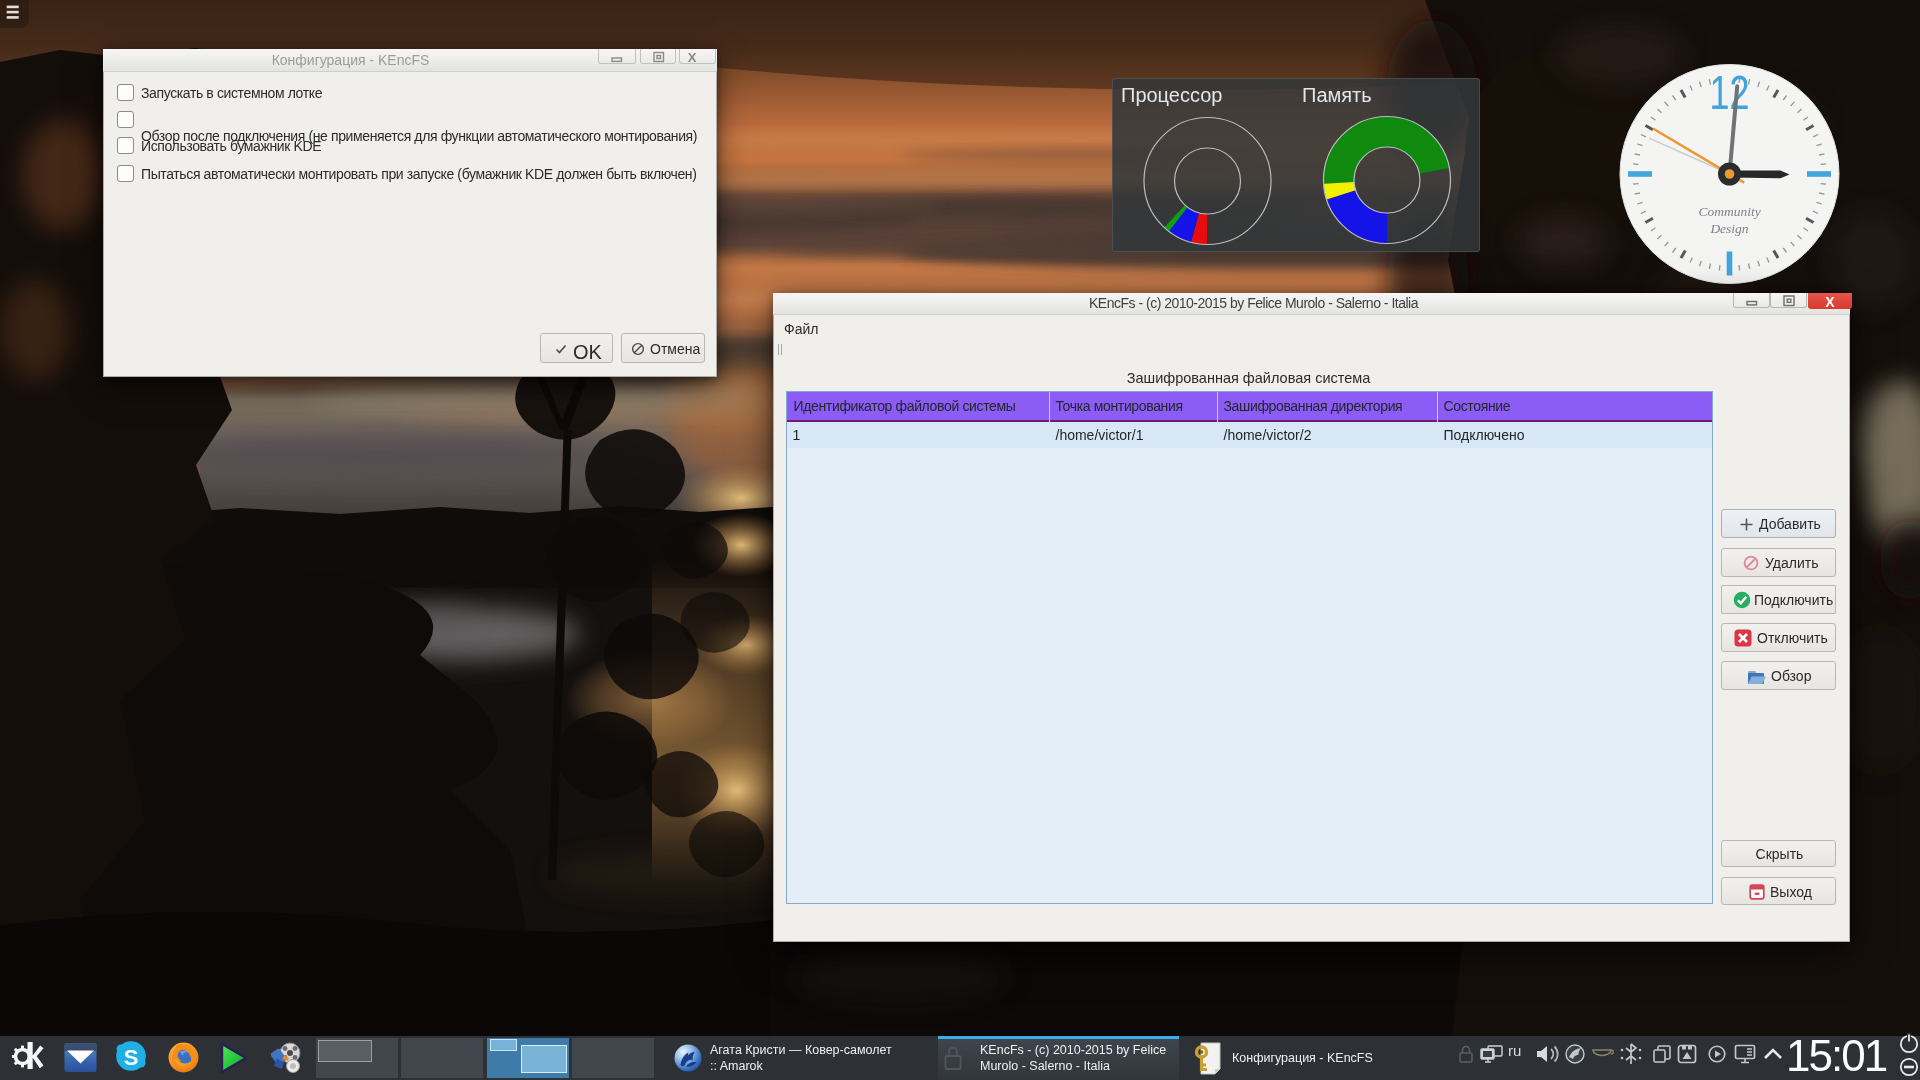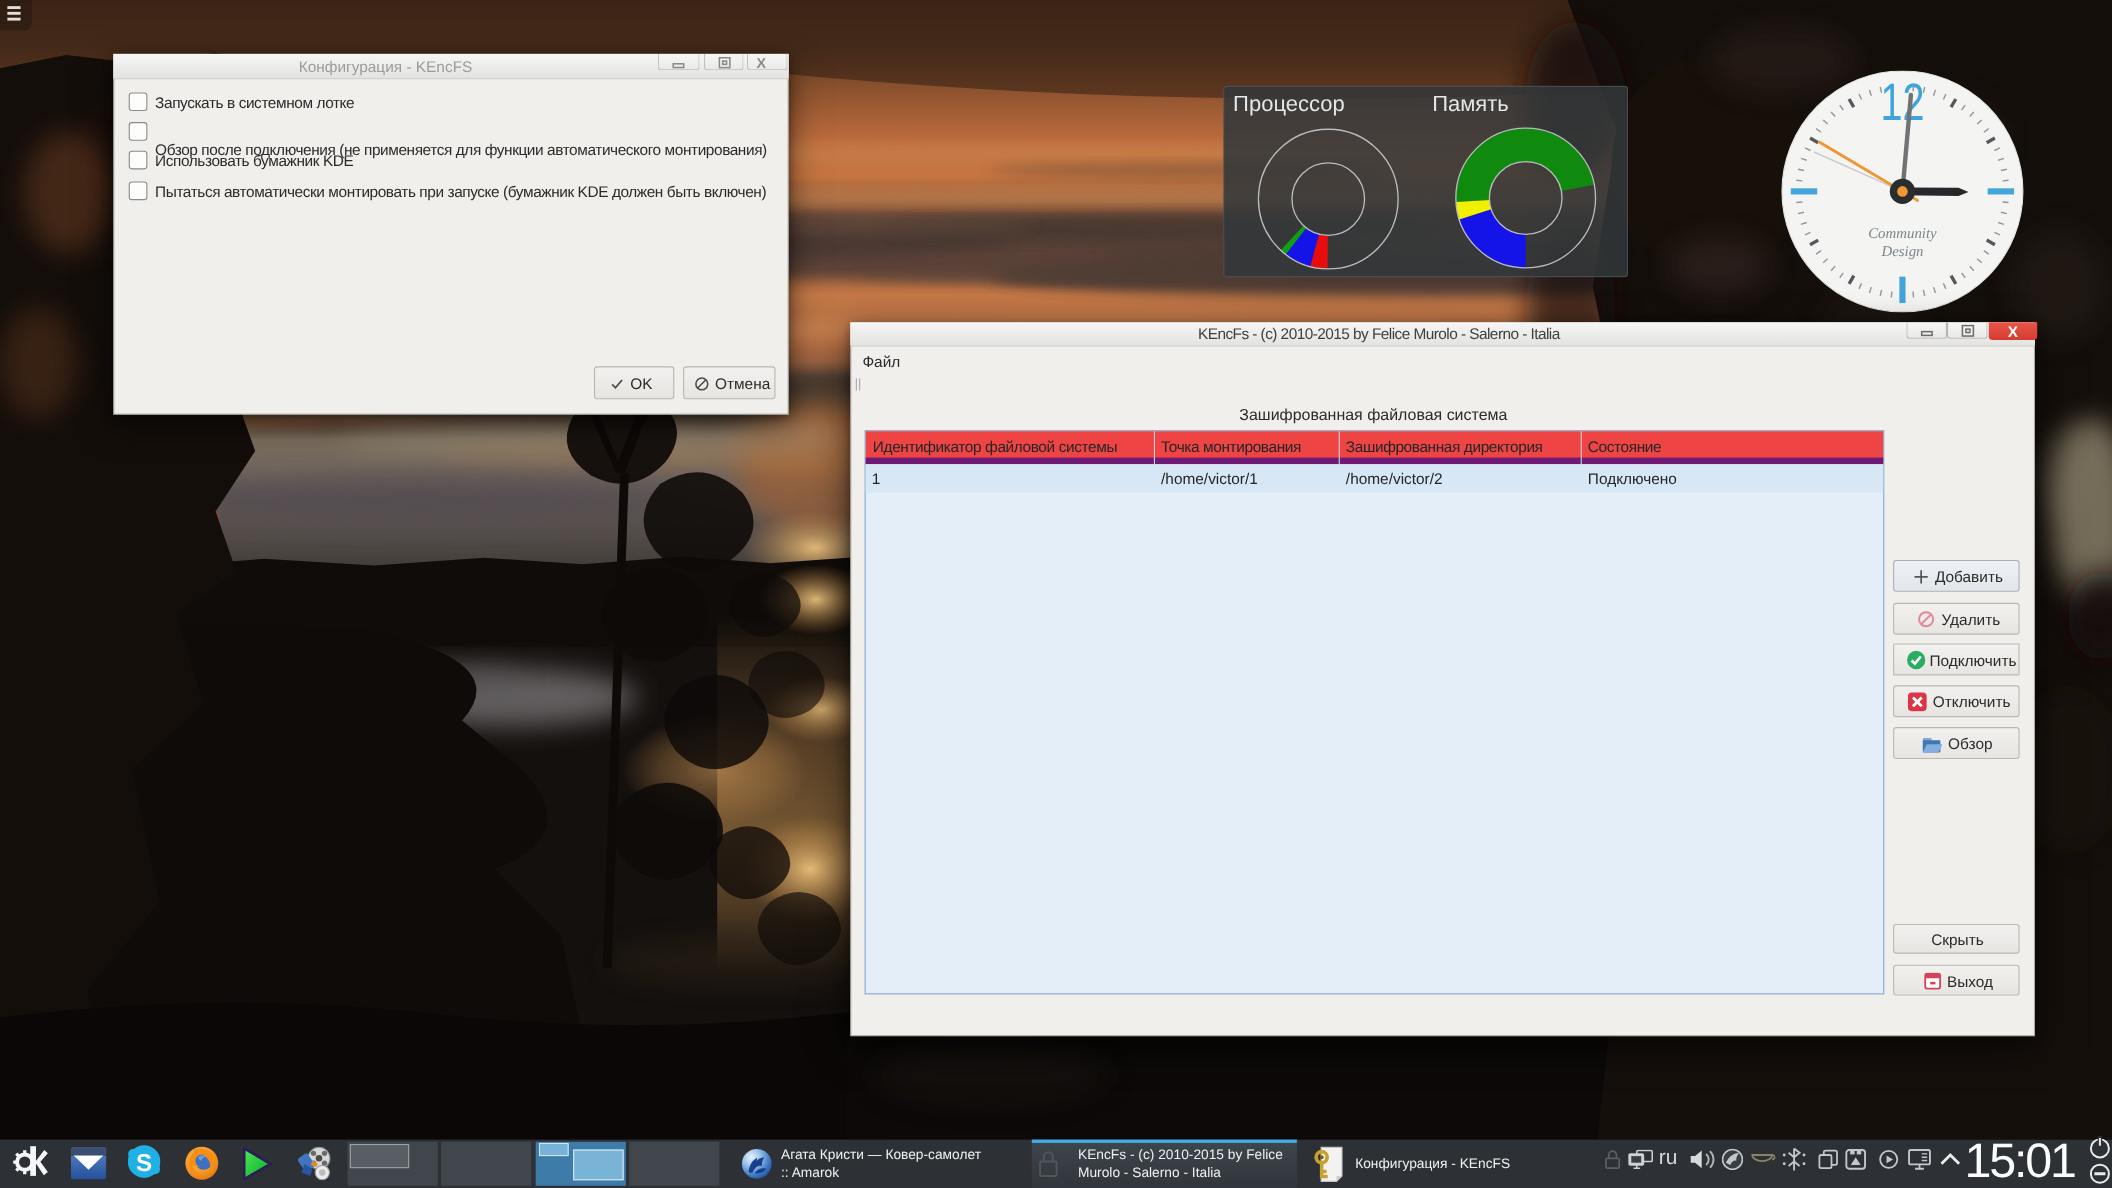--- a/index.html
+++ b/index.html
@@ -283,21 +283,21 @@
   <div class="abs" style="left:14px;top:116.3px;width:17px;height:17px;background:#fdfdfc;border:1.2px solid #8b8b89;border-radius:3px;"></div>
   <div class="abs" style="left:38px;top:36px;font-size:14px;color:#2b2b2b;white-space:nowrap;letter-spacing:-0.38px;">Запускать в системном лотке</div>
   <div class="abs" style="left:38px;top:62.7px;font-size:14px;color:#2b2b2b;white-space:nowrap;letter-spacing:-0.38px;margin-top:16px;">Обзор после подключения (не применяется для функции автоматического монтирования)</div>
   <div class="abs" style="left:38px;top:89.3px;font-size:14px;color:#2b2b2b;white-space:nowrap;letter-spacing:-0.38px;text-align:right;">Использовать бумажник KDE</div>
   <div class="abs" style="left:38px;top:117.3px;font-size:14px;color:#2b2b2b;white-space:nowrap;letter-spacing:-0.38px;">Пытаться автоматически монтировать при запуске (бумажник KDE должен быть включен)</div>
 
   <div class="abs" style="left:437px;top:284px;width:73px;height:30px;background:linear-gradient(#f2f1ef,#e6e5e1);border:1px solid #b9b7b2;border-radius:3px;">
     <svg class="abs" width="14" height="14" viewBox="0 0 14 14" style="left:13px;top:8px">
           <path d="M2.5 7.5 L5.5 10.5 L11.5 3.5" stroke="#4a4a4a" stroke-width="1.6" fill="none"></path>
         </svg>
-    <div class="abs" style="left:32px;top:7px;font-size:14px;color:#2b2b2b;">OK</div>
+    <div class="abs" style="left:32px;top:7px;font-size:20px;color:#2b2b2b;">OK</div>
   </div>
   <div class="abs" style="left:518px;top:284px;width:84px;height:30px;background:linear-gradient(#f2f1ef,#e6e5e1);border:1px solid #b9b7b2;border-radius:3px;">
     <svg class="abs" width="14" height="14" viewBox="0 0 14 14" style="left:9px;top:8px">
           <circle cx="7" cy="7" r="5.4" stroke="#4a4a4a" stroke-width="1.4" fill="none"></circle>
           <path d="M3.2 10.8 L10.8 3.2" stroke="#4a4a4a" stroke-width="1.4"></path>
         </svg>
     <div class="abs" style="left:28px;top:7px;font-size:14px;color:#2b2b2b;">Отмена</div>
   </div>
 </div>
 <div class="abs" style="left:773px;top:293px;width:1077px;height:649px;background:#f0efeb;box-shadow:0 12px 34px rgba(0,0,0,0.6), 0 2px 10px rgba(0,0,0,0.4);outline:1px solid rgba(110,105,100,0.5);outline-offset:-1px;">
@@ -317,21 +317,21 @@
     </svg>
   </div>
 
   <div class="abs" style="left:11px;top:28px;font-size:14px;color:#2b2b2b;">Файл</div>
   <div class="abs" style="left:5px;top:51px;width:1px;height:11px;background:#aaaaa6;"></div>
   <div class="abs" style="left:8px;top:51px;width:1px;height:11px;background:#aaaaa6;"></div>
 
   <div class="abs" style="left:12px;top:77px;width:927px;text-align:center;font-size:14.5px;color:#2b2b2b;">Зашифрованная файловая система</div>
 
   <div class="abs" style="left:12.5px;top:98px;width:927px;height:513px;background:#e3eef9;border:1px solid #84a9ce;">
-    <div class="abs" style="left:0;top:0;width:925px;height:30px;background:#ef4444;border-bottom:6px solid #701a75;">
+    <div class="abs" style="left:0;top:0;width:925px;height:30px;background:#8b5cf6;border-bottom:2px solid #701a75;">
       <div class="abs" style="left:7px;top:6px;font-size:14px;color:#232629;letter-spacing:-0.35px;white-space:nowrap;">Идентификатор файловой системы</div>
       <div class="abs" style="left:269px;top:6px;font-size:14px;color:#232629;letter-spacing:-0.35px;white-space:nowrap;">Точка монтирования</div>
       <div class="abs" style="left:437px;top:6px;font-size:14px;color:#232629;letter-spacing:-0.35px;white-space:nowrap;">Зашифрованная директория</div>
       <div class="abs" style="left:657px;top:6px;font-size:14px;color:#232629;letter-spacing:-0.35px;white-space:nowrap;">Состояние</div>
       <div class="abs" style="left:262px;top:0;width:1px;height:30px;background:#c9d2da;"></div>
       <div class="abs" style="left:430px;top:0;width:1px;height:30px;background:#c9d2da;"></div>
       <div class="abs" style="left:650px;top:0;width:1px;height:30px;background:#c9d2da;"></div>
     </div>
     <div class="abs" style="left:0;top:30px;width:925px;height:26px;background:#d8e7f5;">
       <div class="abs" style="left:6px;top:5px;font-size:14px;color:#232629;">1</div>
@@ -526,21 +526,21 @@
   </svg>
   <svg class="abs" width="24" height="20" viewBox="0 0 24 20" style="left:1480px;top:9px">
     <g stroke="#cdd2d6" fill="#2d3136" stroke-width="1.4">
       <rect x="8" y="1" width="14" height="10" rx="1"></rect>
       <rect x="1" y="4" width="13" height="10" rx="1" fill="#cdd2d6"></rect>
     </g>
     <rect x="3" y="6" width="9" height="6" fill="#3a3f45"></rect>
     <path d="M5 17 h6 M8 14 v3" stroke="#cdd2d6" stroke-width="1.4"></path>
   </svg>
   <div class="abs" style="left:1509px;top:1044px;"></div>
-  <div class="abs" style="left:1508px;top:6px;font-size:19px;color:#d6dadd;">ru</div>
+  <div class="abs" style="left:1508px;top:6px;font-size:15px;color:#d6dadd;">ru</div>
   <svg class="abs" width="26" height="22" viewBox="0 0 26 22" style="left:1535px;top:7px">
     <path d="M2 8 v6 h4 l6 5 V3 L6 8 Z" fill="#d6dadd"></path>
     <path d="M16 6 a6.5 6.5 0 0 1 0 10 M19.5 3.5 a10.5 10.5 0 0 1 0 15" stroke="#aeb4b8" stroke-width="1.8" fill="none"></path>
   </svg>
   <svg class="abs" width="20" height="20" viewBox="0 0 20 20" style="left:1565px;top:8px">
     <circle cx="10" cy="10" r="9" fill="#3a3f44" stroke="#c2c7cb" stroke-width="1.4"></circle>
     <path d="M4 13 C7 7 10 5 16 4 C14 7 13 9 13.5 11 C11.5 10.5 9 12 8 15 Z" fill="#c2c7cb"></path>
   </svg>
   <svg class="abs" width="24" height="18" viewBox="0 0 24 18" style="left:1591px;top:10px">
     <path d="M2 4 a9 5.5 0 0 0 18 0 Z" fill="none" stroke="#8a8464" stroke-width="1.6"></path>

